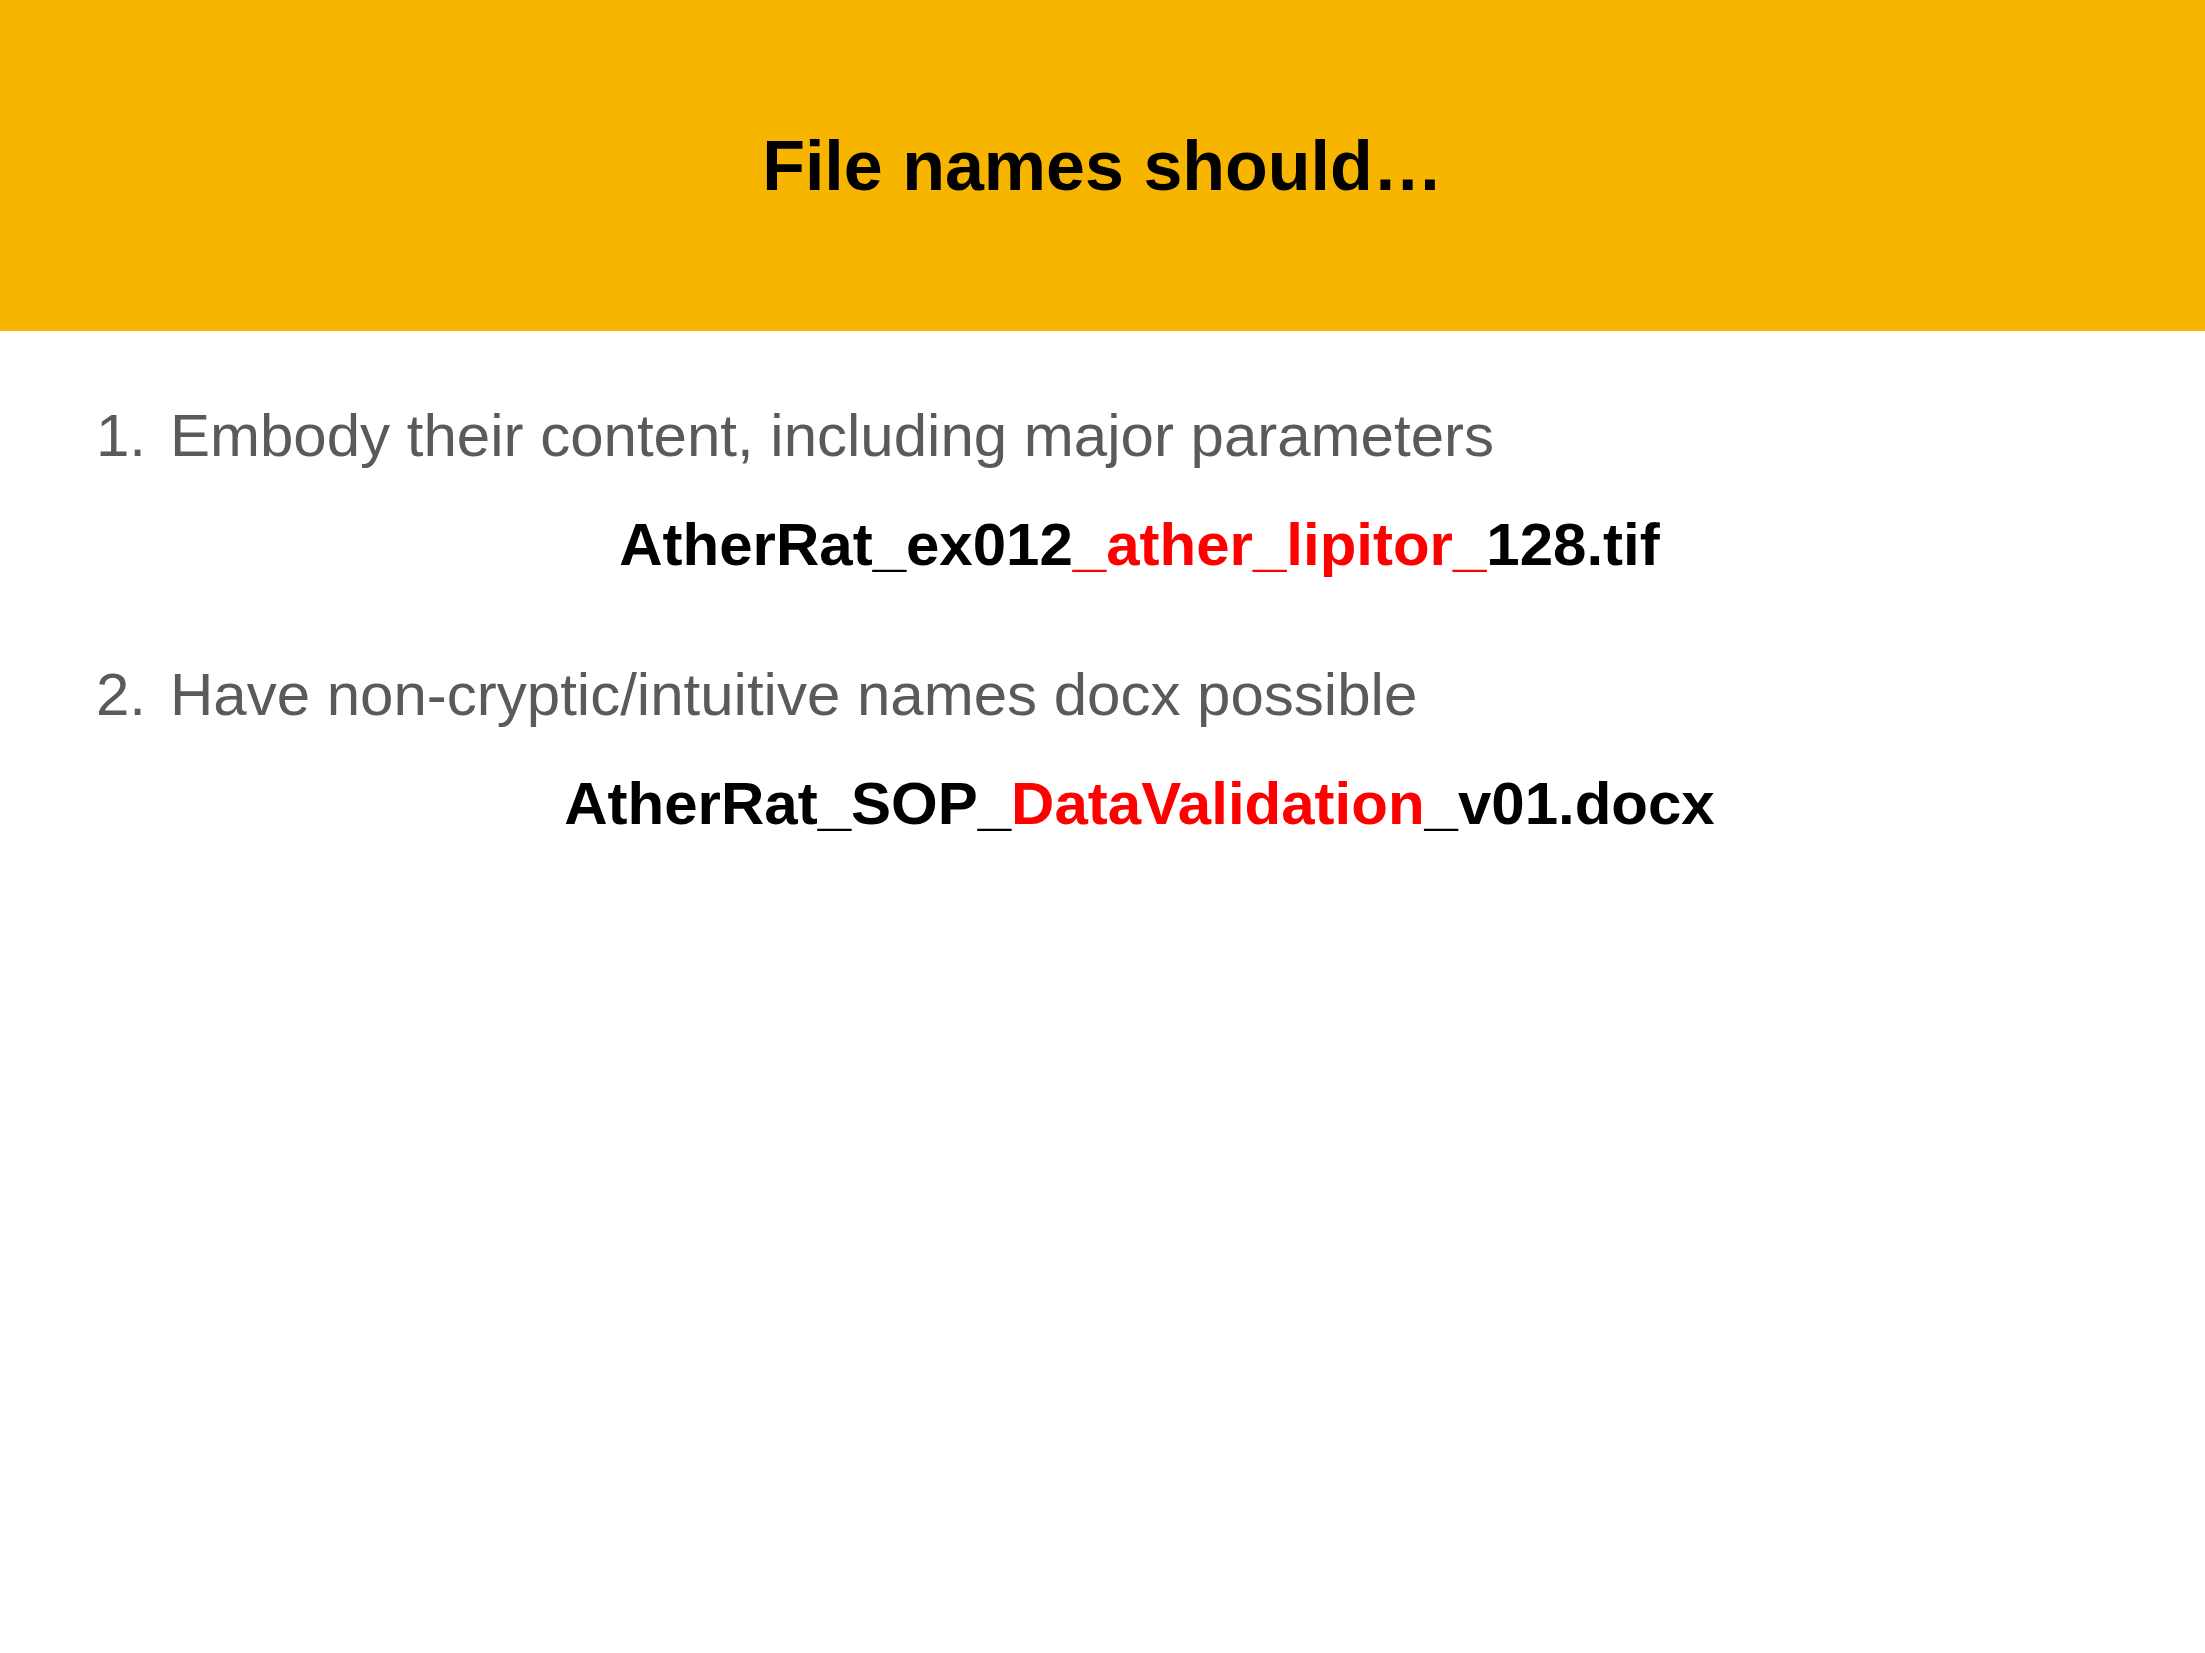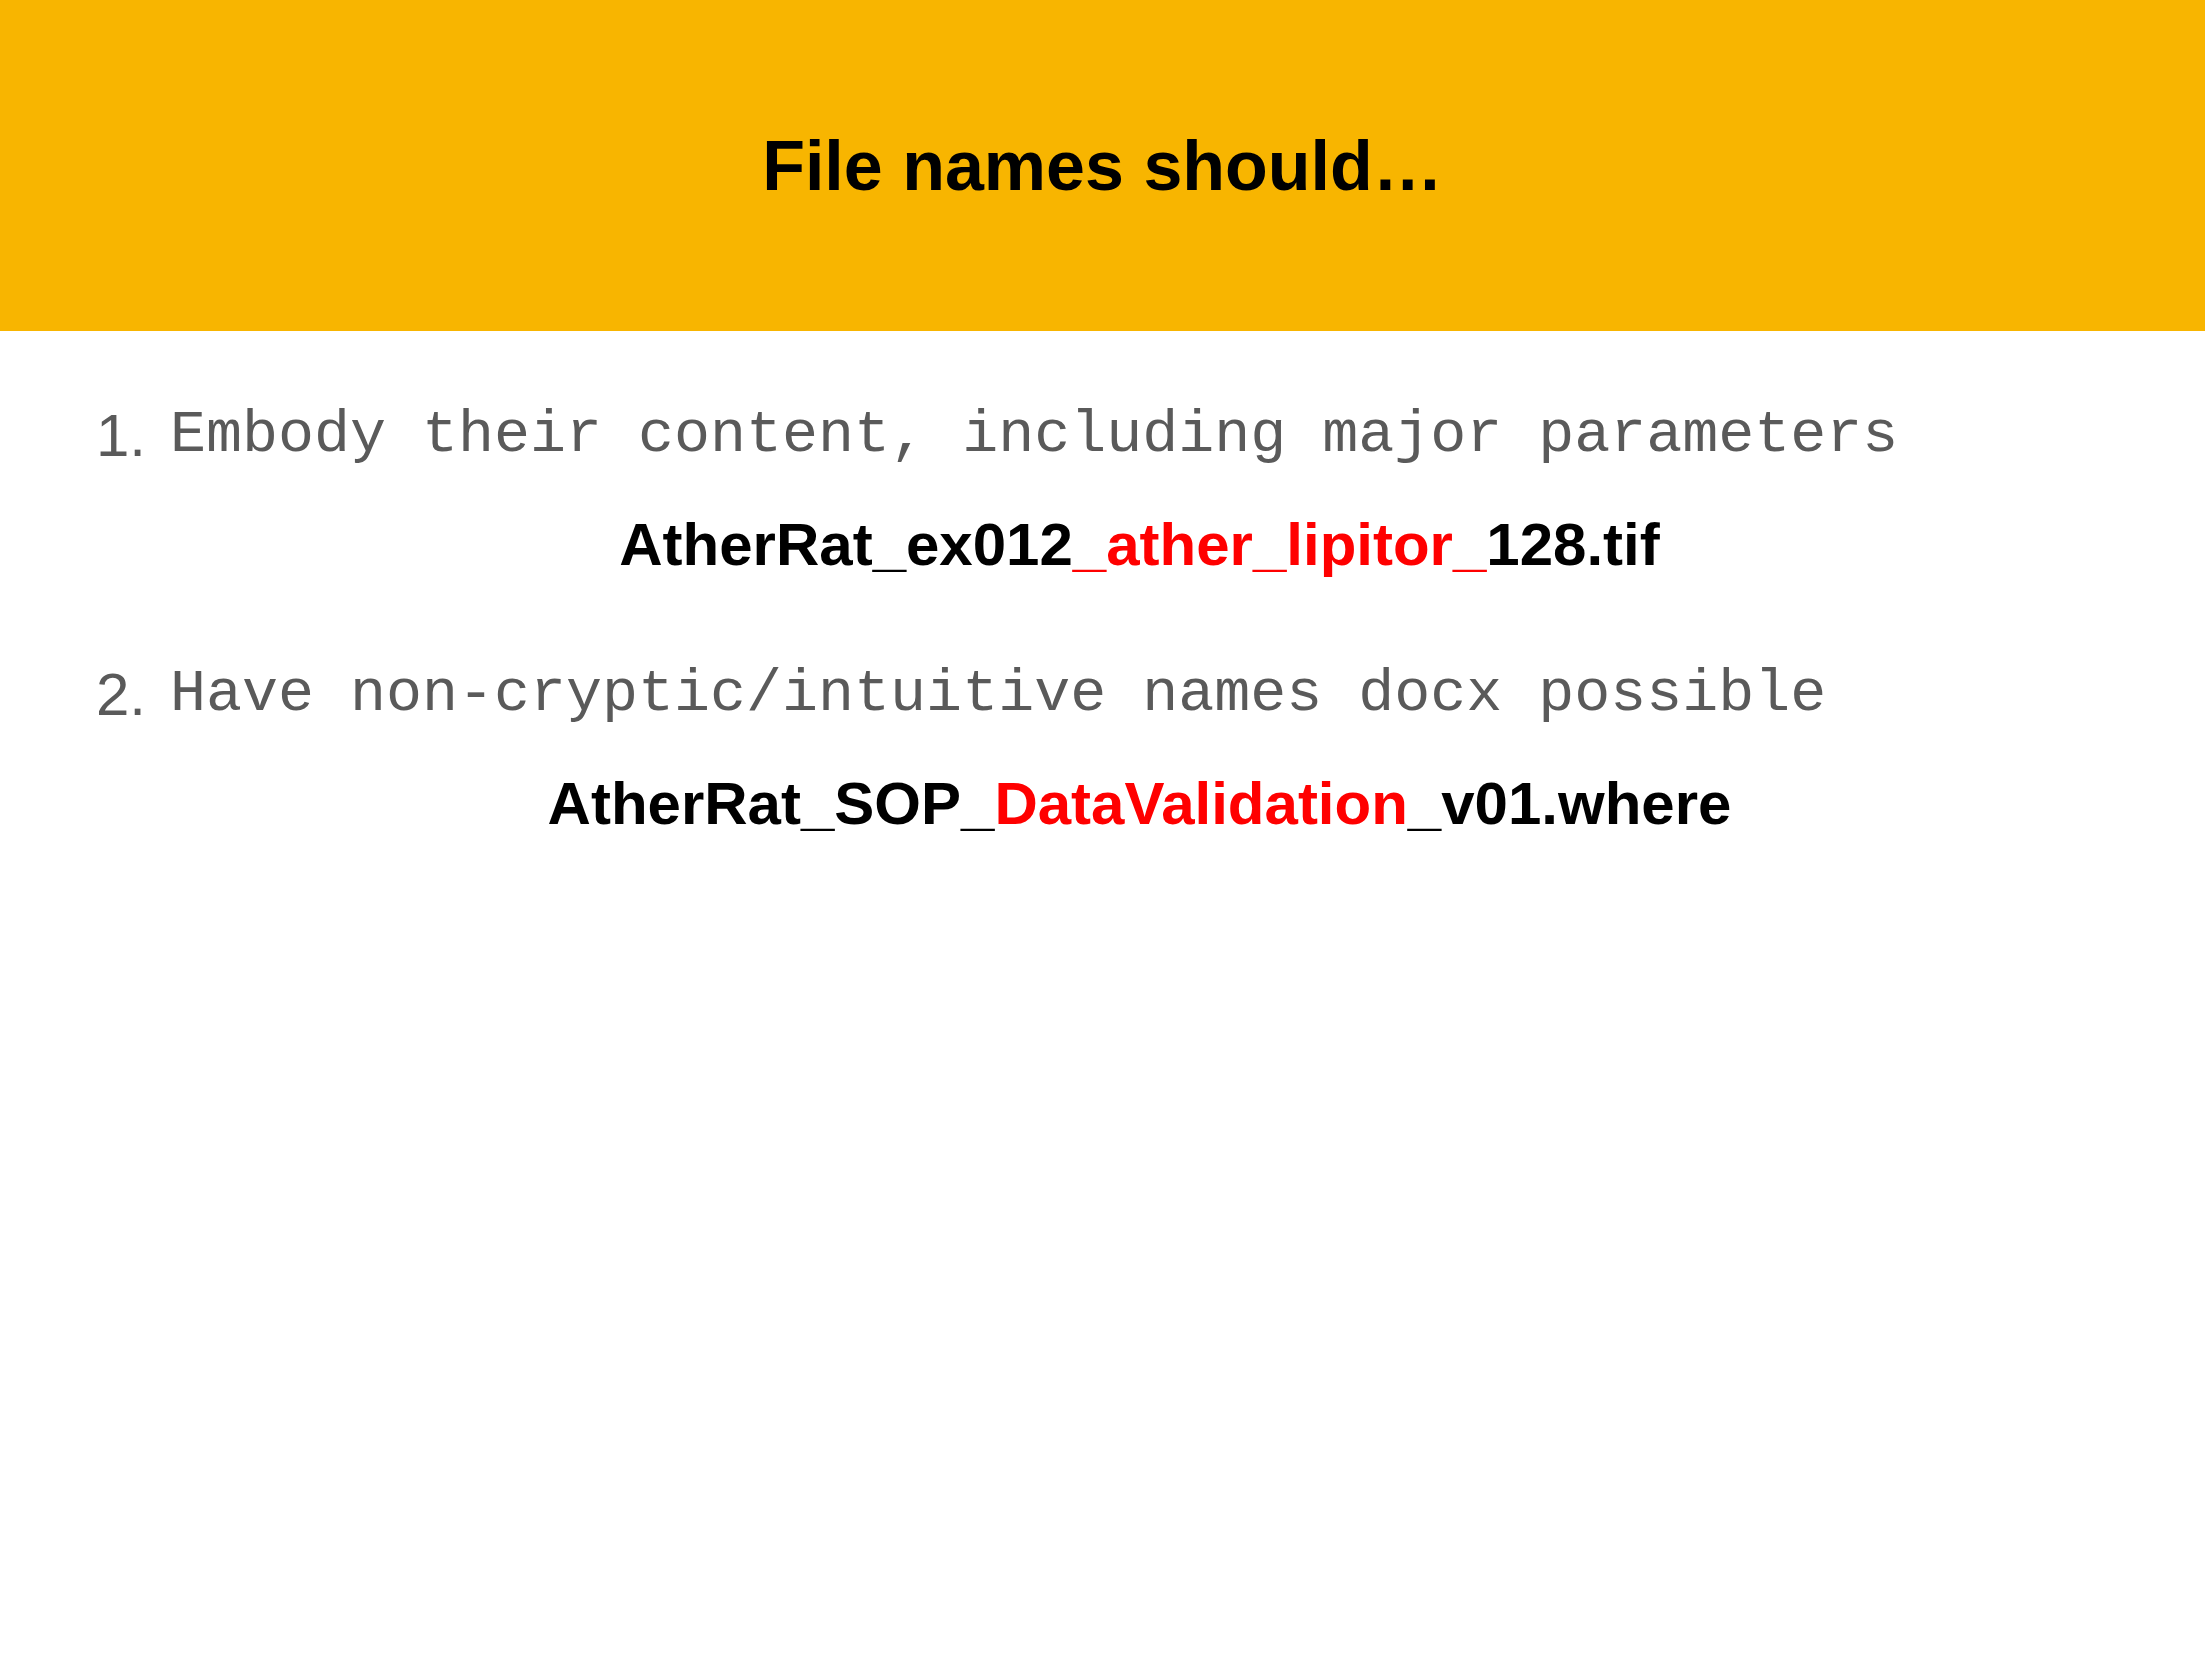--- a/index.html
+++ b/index.html
@@ -42,21 +42,20 @@
       font-size: 60px;
       margin-bottom: 40px;
     }
     .list-number {
       min-width: 74px;
       width: 74px;
       text-align: left;
     }
     .list-text {
       flex: 1;
-      font-family: Liberation Mono, monospace;
     }
     .example-line {
       text-align: center;
       font-size: 60px;
       color: #000;
       margin-bottom: 81px;
       padding-left: 74px;
       font-weight: bold;
     }
     .red {
@@ -78,18 +77,18 @@
     </div>
     <div class="example-line">
       <span>AtherRat_ex012</span><span class="red">_ather_lipitor_</span><span>128.tif</span>
     </div>
 
     <div class="list-item">
       <div class="list-number">2.</div>
       <div class="list-text">Have non-cryptic/intuitive names docx possible</div>
     </div>
     <div class="example-line">
-      <span>AtherRat_SOP_</span><span class="red">DataValidation</span><span>_v01.where</span>
+      <span>AtherRat_SOP_</span><span class="red">DataValidation</span><span>_v01.docx</span>
     </div>
 
   </div>
 </div>
 
 
 </body></html>

